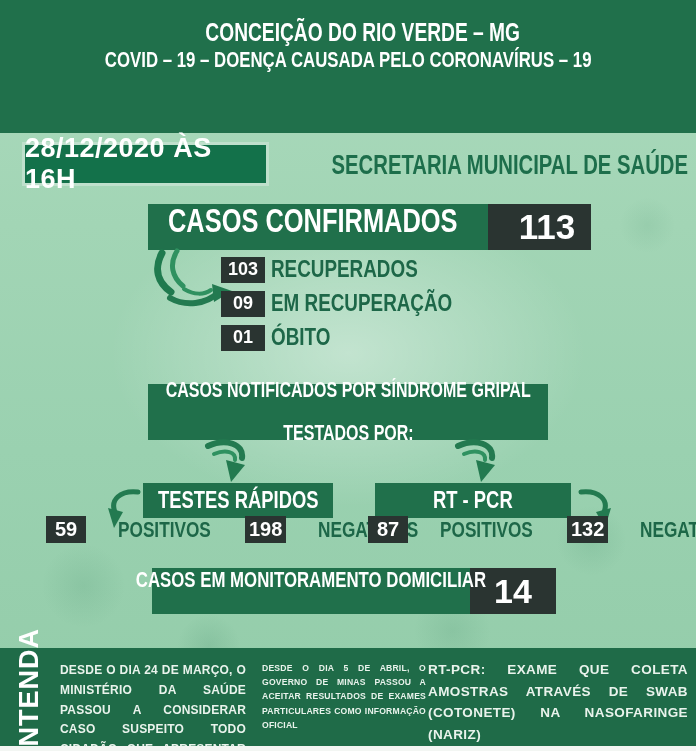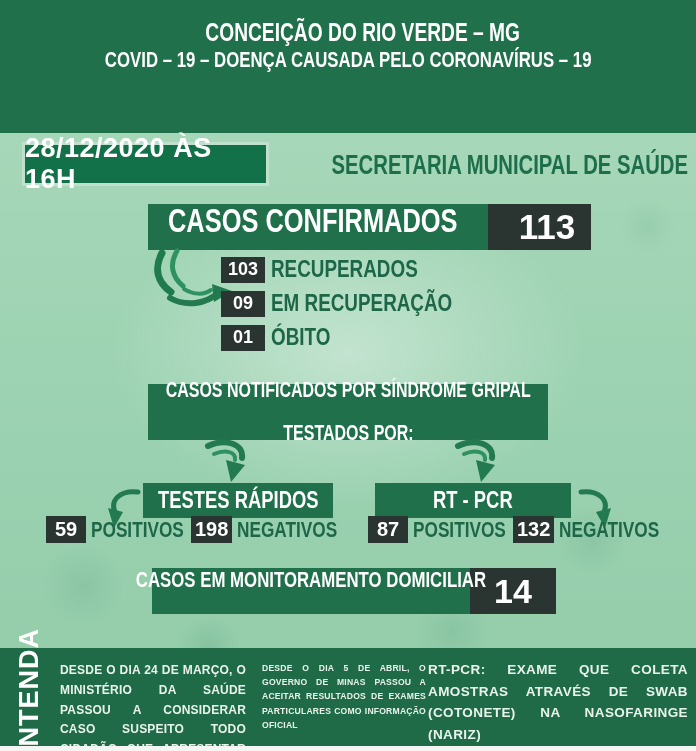--- a/index.html
+++ b/index.html
@@ -50,21 +50,21 @@
   .notified{position:absolute; left:148px; top:384px; width:400px; height:56px; background:#20704b; color:#fff;
     display:flex; flex-direction:column; align-items:center; justify-content:center; font-weight:bold; text-align:center;}
   .notified .n1{font-size:20px;}
   .notified .n2{font-size:20px; margin-top:20px;}
 
   
   .test-box{position:absolute; height:35px; background:#20704b; color:#fff; font-weight:bold; font-size:23px;
     display:flex; align-items:center; justify-content:center; top:483px;}
   .test-box.left{left:143px; width:190px;}
   .test-box.right{left:375px; width:196px;}
-  .stats{position:absolute; top:516px; display:flex; align-items:center;}
+  .stats{position:absolute; top:516px; display:flex; align-items:center;gap:27px;}
   .stats.left{left:46px;} .stats.right{left:368px;}
   .stats .chip{height:27px; font-size:20px; min-width:40px;}
   .stats .s-label{width:90px; margin-left:5px; margin-right:10px; color:#1d6748; font-size:21px; font-weight:bold; overflow:visible;}
 
   
   .monitoring{left:152px; top:568px; height:46px;}
   .monitoring .bar-label{width:318px; justify-content:center; font-size:21px;}
   .monitoring .bar-value{width:86px; font-size:34px;}
 
   

